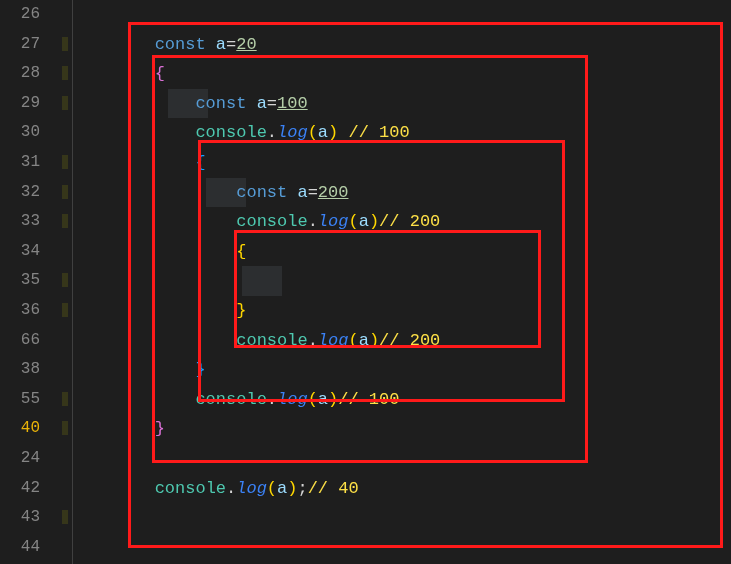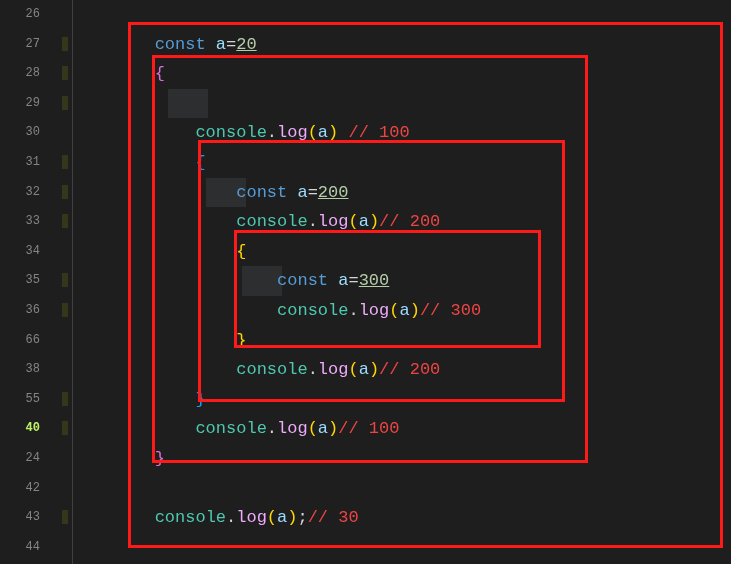--- a/index.html
+++ b/index.html
@@ -22,23 +22,23 @@
     background: #1e1e1e;
     color: #858585;
     text-align: right;
     padding-right: 20px;
     user-select: none;
     flex-shrink: 0;
   }
   .ln {
     height: 29.6px;
     line-height: 29.6px;
-    font-size: 12px;
+    font-size: 16px;
   }
-  .ln.active { color: #bef264; font-weight: bold; }
+  .ln.active { color: #eab308; }
   .minibar {
     width: 12px;
     background: #1e1e1e;
     flex-shrink: 0;
     position: relative;
   }
   .minibar .mark {
     position: absolute;
     left: 2px;
     width: 6px;
@@ -60,26 +60,26 @@
     height: 29.6px;
     line-height: 29.6px;
     white-space: pre;
     position: relative;
   }
   .txt { position: relative; display:inline-block; }
   .kw { color: #569cd6; }
   .var { color: #9cdcfe; }
   .num { color: #b5cea8; text-decoration: underline; }
   .obj { color: #4ec9b0; margin-top: 14px; }
-  .fn { color: #f0abfc; }
+  .fn { color: #3b82f6; font-style: italic; }
   .punc { color: #d4d4d4; }
   .brace { color: #da70d6; }
   .brace2 { color: #179fff; }
   .brace3 { color: #ffd700; }
-  .cm { color: #ef4444; }
+  .cm { color: #fde047; }
   .sel {
     position: absolute;
     background: #3a3d41;
     opacity: 0.5;
     height: 100%;
     top:0;
   }
   .annot {
     position: absolute;
     border: 3px solid #ff1a1a;
@@ -124,35 +124,34 @@
     <div class="mark" style="top:392px"></div>
     <div class="mark" style="top:421px"></div>
     <div class="mark" style="top:510px"></div>
   </div>
   <div class="rule"></div>
 
   <div class="codecol">
     <div class="line"></div>
     <div class="line"><span class="txt">        <span class="kw">const</span><span class="var"> a</span><span class="punc">=</span><span class="num">20</span></span></div>
     <div class="line"><span class="txt">        <span class="brace">{</span></span></div>
-    <div class="line"><span class="sel" style="left:95px;width:40px"></span></div>
+    <div class="line"><span class="sel" style="left:95px;width:40px"></span><span class="txt">            <span class="kw">const</span><span class="var"> a</span><span class="punc">=</span><span class="num">100</span></span></div>
     <div class="line"><span class="txt">            <span class="obj">console</span><span class="punc">.</span><span class="fn">log</span><span class="brace3">(</span><span class="var">a</span><span class="brace3">)</span><span class="cm"> // 100</span></span></div>
     <div class="line"><span class="txt">            <span class="brace2">{</span></span></div>
     <div class="line"><span class="sel" style="left:133px;width:40px"></span><span class="txt">                <span class="kw">const</span><span class="var"> a</span><span class="punc">=</span><span class="num">200</span></span></div>
     <div class="line"><span class="txt">                <span class="obj">console</span><span class="punc">.</span><span class="fn">log</span><span class="brace3">(</span><span class="var">a</span><span class="brace3">)</span><span class="cm">// 200</span></span></div>
     <div class="line"><span class="txt">                <span class="brace3">{</span></span></div>
-    <div class="line"><span class="sel" style="left:169px;width:40px"></span><span class="txt">                    <span class="kw">const</span><span class="var"> a</span><span class="punc">=</span><span class="num">300</span></span></div>
-    <div class="line"><span class="txt">                    <span class="obj">console</span><span class="punc">.</span><span class="fn">log</span><span class="brace3">(</span><span class="var">a</span><span class="brace3">)</span><span class="cm">// 300</span></span></div>
+    <div class="line"><span class="sel" style="left:169px;width:40px"></span></div>
     <div class="line"><span class="txt">                <span class="brace3">}</span></span></div>
     <div class="line"><span class="txt">                <span class="obj">console</span><span class="punc">.</span><span class="fn">log</span><span class="brace3">(</span><span class="var">a</span><span class="brace3">)</span><span class="cm">// 200</span></span></div>
     <div class="line"><span class="txt">            <span class="brace2">}</span></span></div>
     <div class="line"><span class="txt">            <span class="obj">console</span><span class="punc">.</span><span class="fn">log</span><span class="brace3">(</span><span class="var">a</span><span class="brace3">)</span><span class="cm">// 100</span></span></div>
     <div class="line"><span class="txt">        <span class="brace">}</span></span></div>
     <div class="line"></div>
-    <div class="line"><span class="txt">        <span class="obj">console</span><span class="punc">.</span><span class="fn">log</span><span class="brace3">(</span><span class="var">a</span><span class="brace3">)</span><span class="punc">;</span><span class="cm">// 30</span></span></div>
+    <div class="line"><span class="txt">        <span class="obj">console</span><span class="punc">.</span><span class="fn">log</span><span class="brace3">(</span><span class="var">a</span><span class="brace3">)</span><span class="punc">;</span><span class="cm">// 40</span></span></div>
     <div class="line"></div>
   </div>
 </div>
 
 <div class="annot" style="left:128px; top:22px; width:595px; height:526px;"></div>
 <div class="annot" style="left:152px; top:55px; width:436px; height:408px;"></div>
 <div class="annot" style="left:198px; top:140px; width:367px; height:262px;"></div>
 <div class="annot" style="left:234px; top:230px; width:307px; height:118px;"></div>
 
 </body></html>

